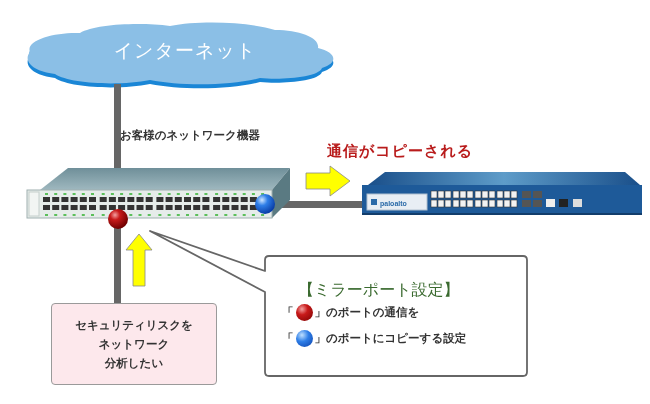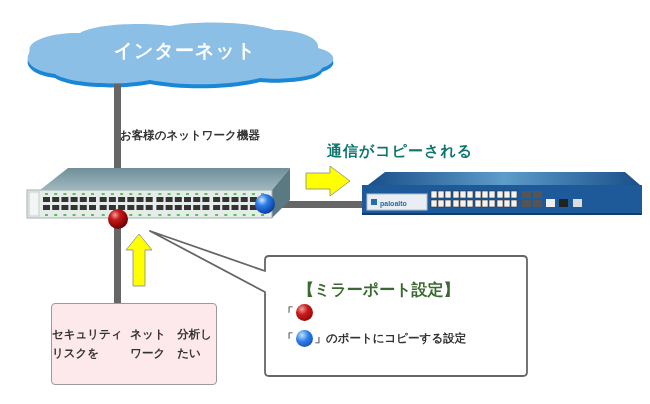--- a/index.html
+++ b/index.html
@@ -1,26 +1,26 @@
 <!DOCTYPE html>
 <html><head>
 <meta charset="utf-8">
 <style>
   html, body { margin: 0; padding: 0; }
   body { width: 650px; height: 404px; background: #ffffff; position: relative; overflow: hidden;
          font-family: "DejaVu Sans", "Liberation Sans", sans-serif; }
   .abs { position: absolute; }
   #scene { position: absolute; left: 0; top: 0; }
-  .cloud-label { left: 95px; top: 38px; width: 180px; text-align: center; color: #fff; font-weight: bold; font-size: 19px; letter-spacing: 1px; }
+  .cloud-label { left: 95px; top: 38px; width: 180px; text-align: center; color: #fff; font-weight: normal; font-size: 19px; letter-spacing: 1px; }
   .device-label { left: 120px; top: 126px; font-size: 11.5px; font-weight: bold; color: #333; line-height: 18px; }
-  .copy-label { left: 327px; top: 142px; font-size: 15px; font-weight: bold; color: #0f766e; letter-spacing: 1px; }
+  .copy-label { left: 327px; top: 142px; font-size: 15px; font-weight: bold; color: #b91c1c; letter-spacing: 1px; }
   .net-box { left: 51px; top: 303px; width: 166px; height: 82px; background: #fde8ec; border: 1px solid #9a9a9a; border-radius: 4px;
-             box-sizing: border-box; display: flex; flex-direction: row; justify-content: center; align-items: center;
+             box-sizing: border-box; display: flex; flex-direction: column; justify-content: center; align-items: center;
              font-size: 11.5px; font-weight: bold; color: #333; line-height: 19px; }
-  .callout-title { left: 298px; top: 280px; font-size: 16px; font-weight: bold; color: #3a6a2f; }
+  .callout-title { left: 298px; top: 280px; font-size: 16px; font-weight: normal; color: #3a6a2f; }
   .callout-line { font-size: 11.5px; font-weight: bold; color: #333; display: flex; align-items: center; }
   .callout-line .ball { width: 17px; height: 17px; border-radius: 50%; display: inline-block; margin: 0 2px; }
   .ball-red { background: radial-gradient(circle at 35% 30%, #f3a0a0 0%, #c81a1a 35%, #7a0000 100%); }
   .ball-blue { background: radial-gradient(circle at 35% 30%, #bfe0ff 0%, #2f7fe8 40%, #0a3fa8 100%); }
   .line1 { left: 282px; top: 304px; }
   .line2 { left: 282px; top: 330px; }
 </style>
 </head>
 <body>
 
@@ -226,18 +226,19 @@
 <div class="abs net-box">
   <div>セキュリティリスクを</div>
   <div>ネットワーク</div>
   <div>分析したい</div>
 </div>
 
 <div class="abs callout-title">【ミラーポート設定】</div>
 <div class="abs callout-line line1">
   <span>「</span>
   <span class="ball ball-red"></span>
+  <span>」のポートの通信を</span>
 </div>
 <div class="abs callout-line line2">
   <span>「</span>
   <span class="ball ball-blue"></span>
   <span>」のポートにコピーする設定</span>
 </div>
 
 </body></html>

